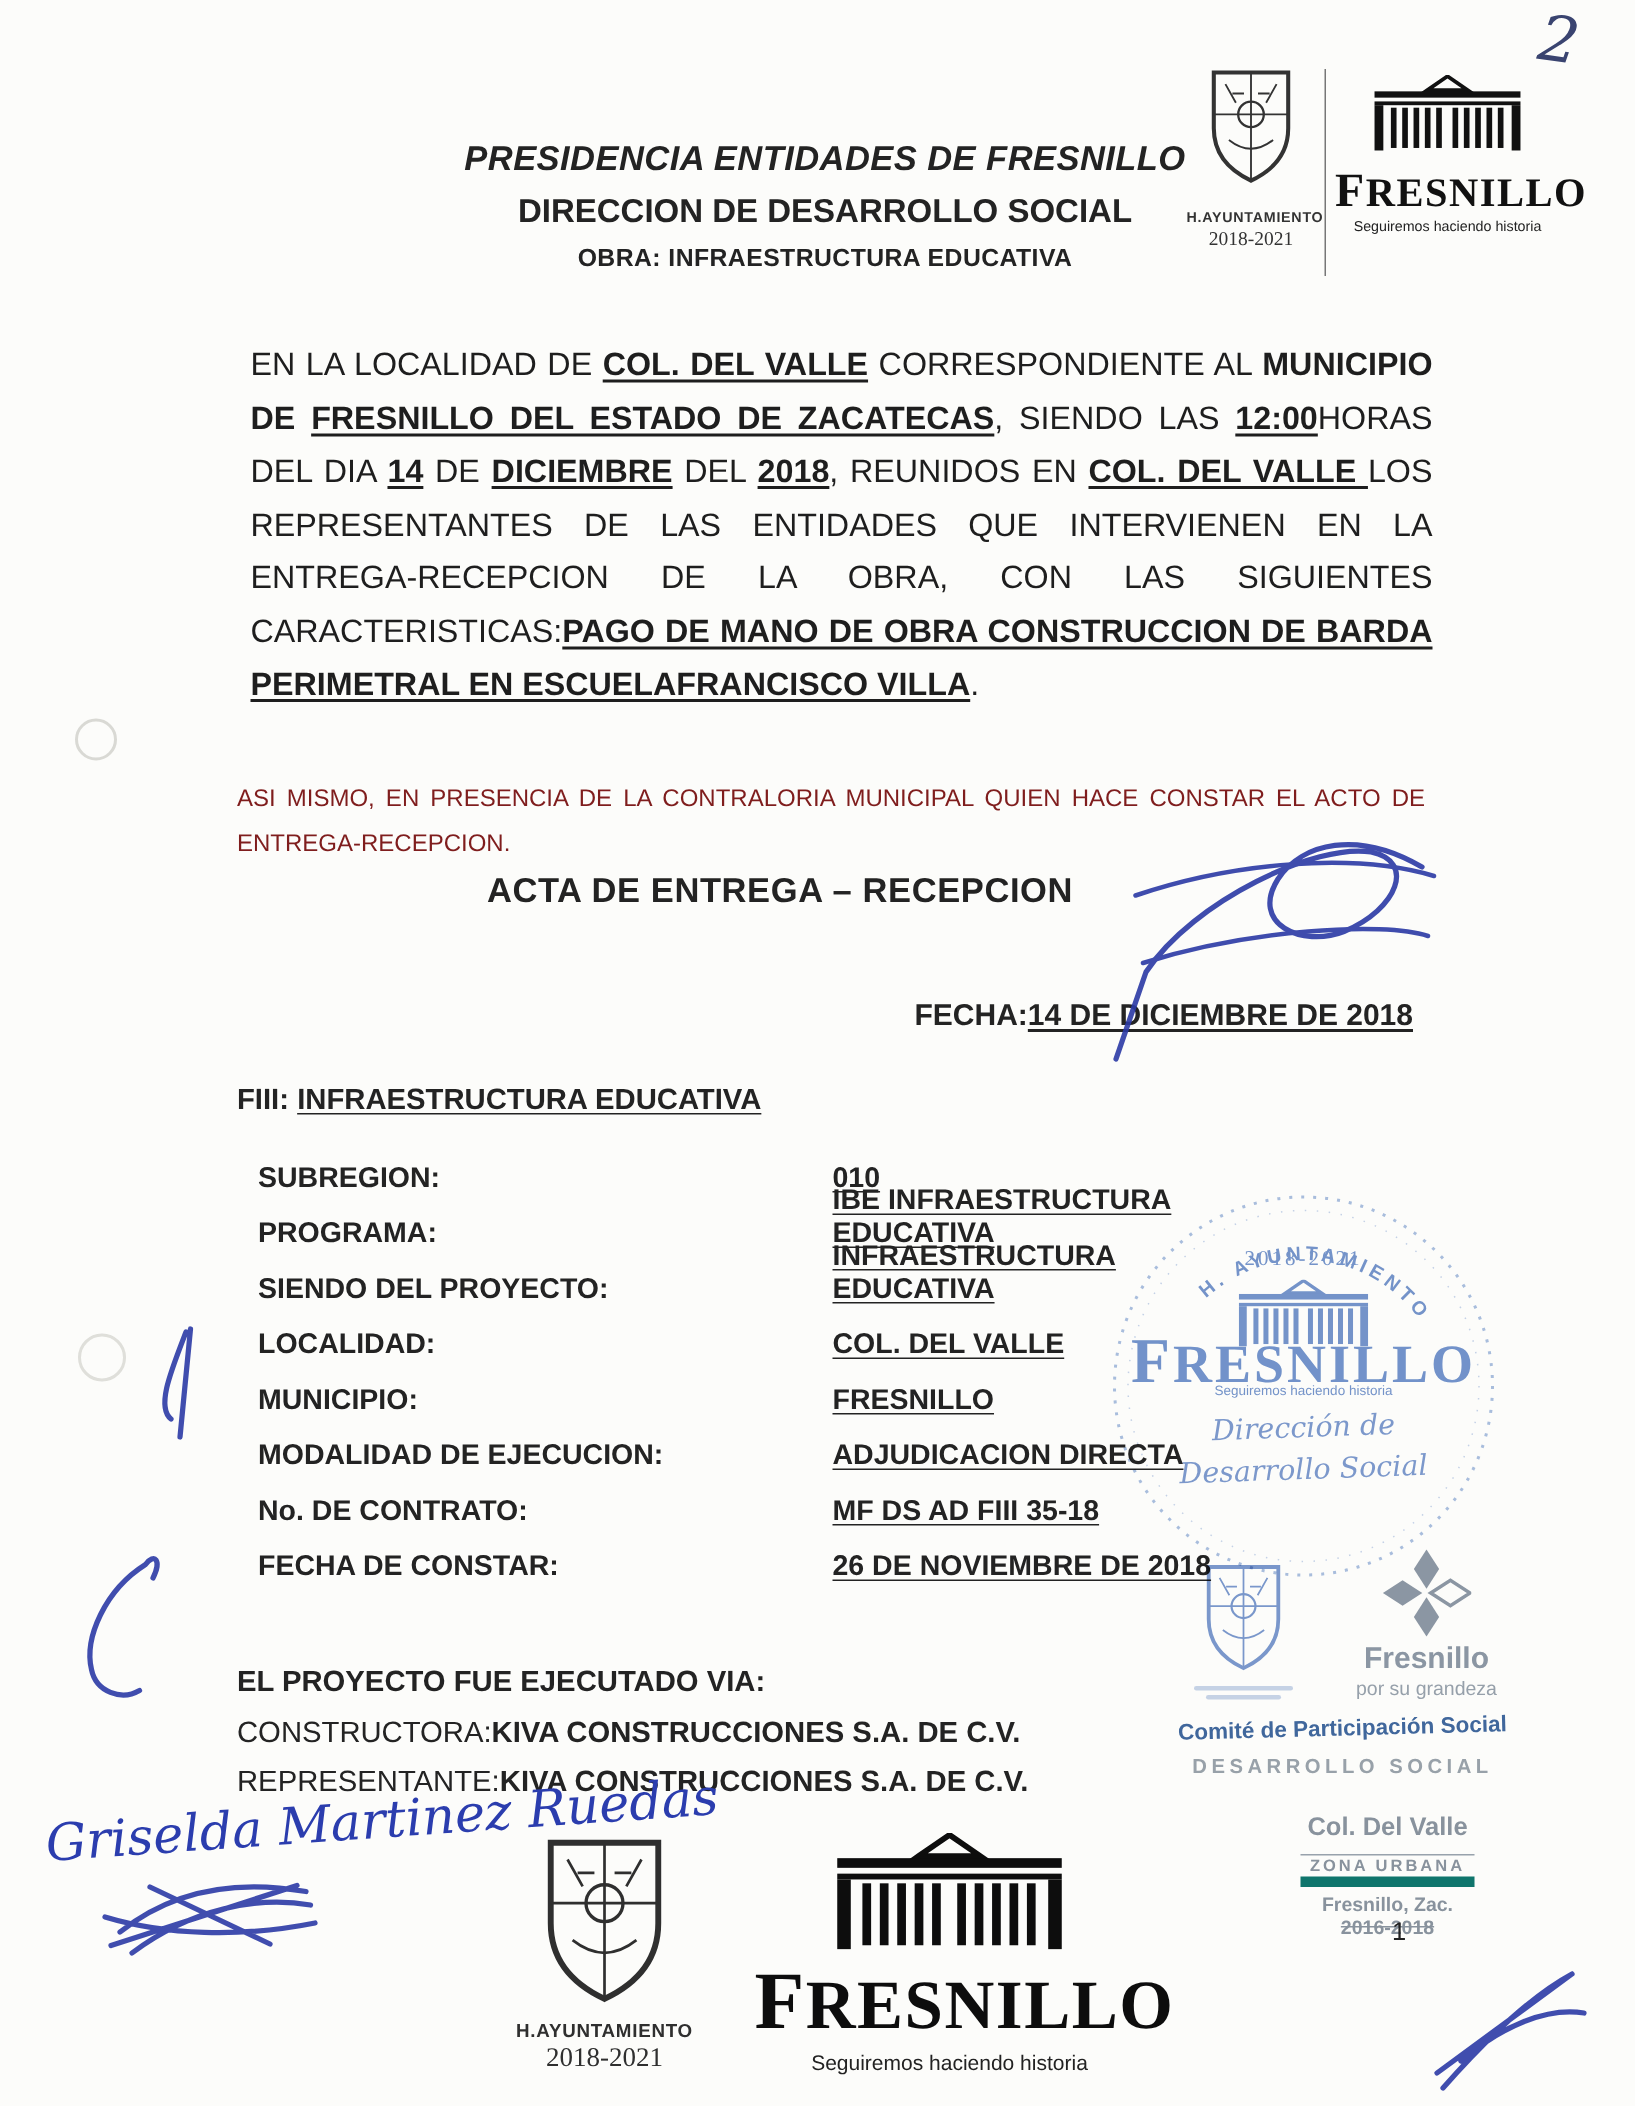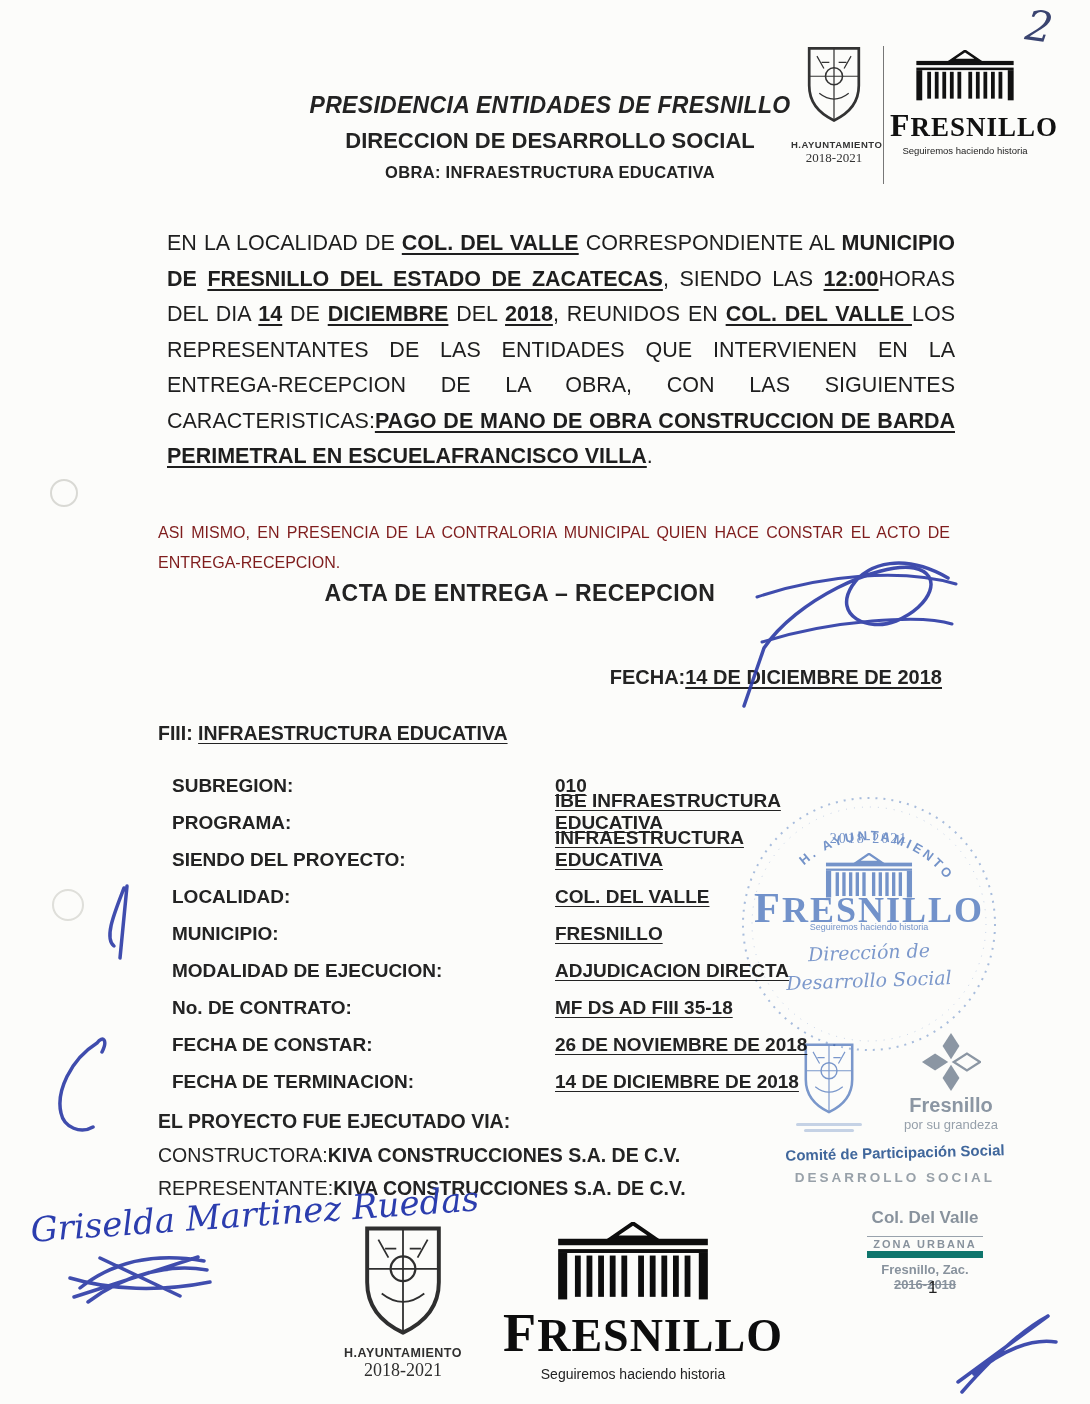--- a/index.html
+++ b/index.html
@@ -219,24 +219,20 @@
       <span class="fvalue">ADJUDICACION DIRECTA</span>
     </div>
     <div class="frow">
       <span class="flabel">No. DE CONTRATO:</span>
       <span class="fvalue">MF DS AD FIII 35-18</span>
     </div>
     <div class="frow">
       <span class="flabel">FECHA DE CONSTAR:</span>
       <span class="fvalue">26 DE NOVIEMBRE DE 2018</span>
     </div>
-    <div class="frow">
-      <span class="flabel">FECHA DE TERMINACION:</span>
-      <span class="fvalue">14 DE DICIEMBRE DE 2018</span>
-    </div>
   </div>
 
   <div class="exec">
     <div class="exec-title">EL PROYECTO FUE EJECUTADO VIA:</div>
     <div class="exec-line">
       <span>CONSTRUCTORA:</span><span class="b">KIVA CONSTRUCCIONES S.A. DE C.V.</span>
     </div>
     <div class="exec-line">
       <span>REPRESENTANTE:</span><span class="b">KIVA CONSTRUCCIONES S.A. DE C.V.</span>
     </div>

